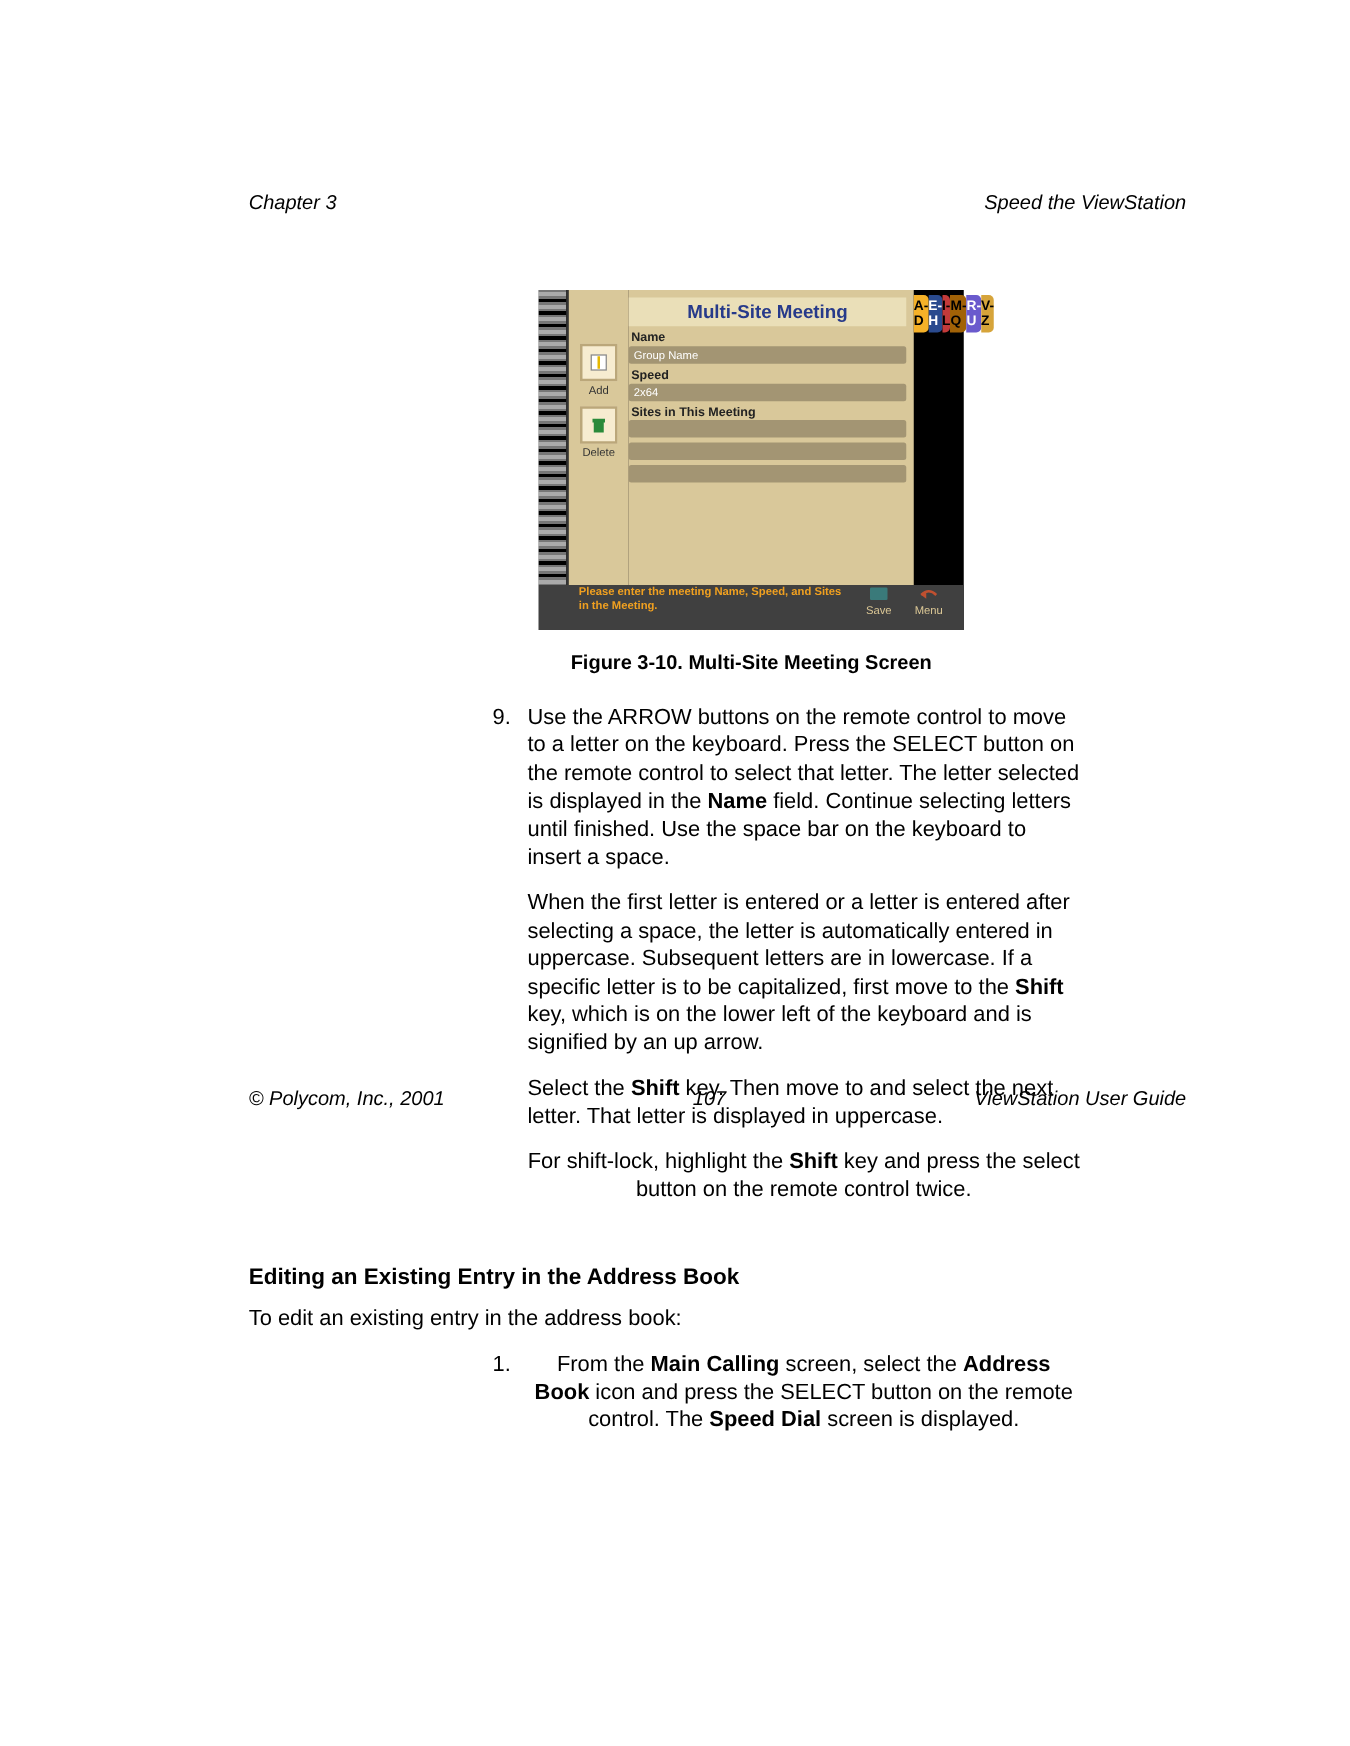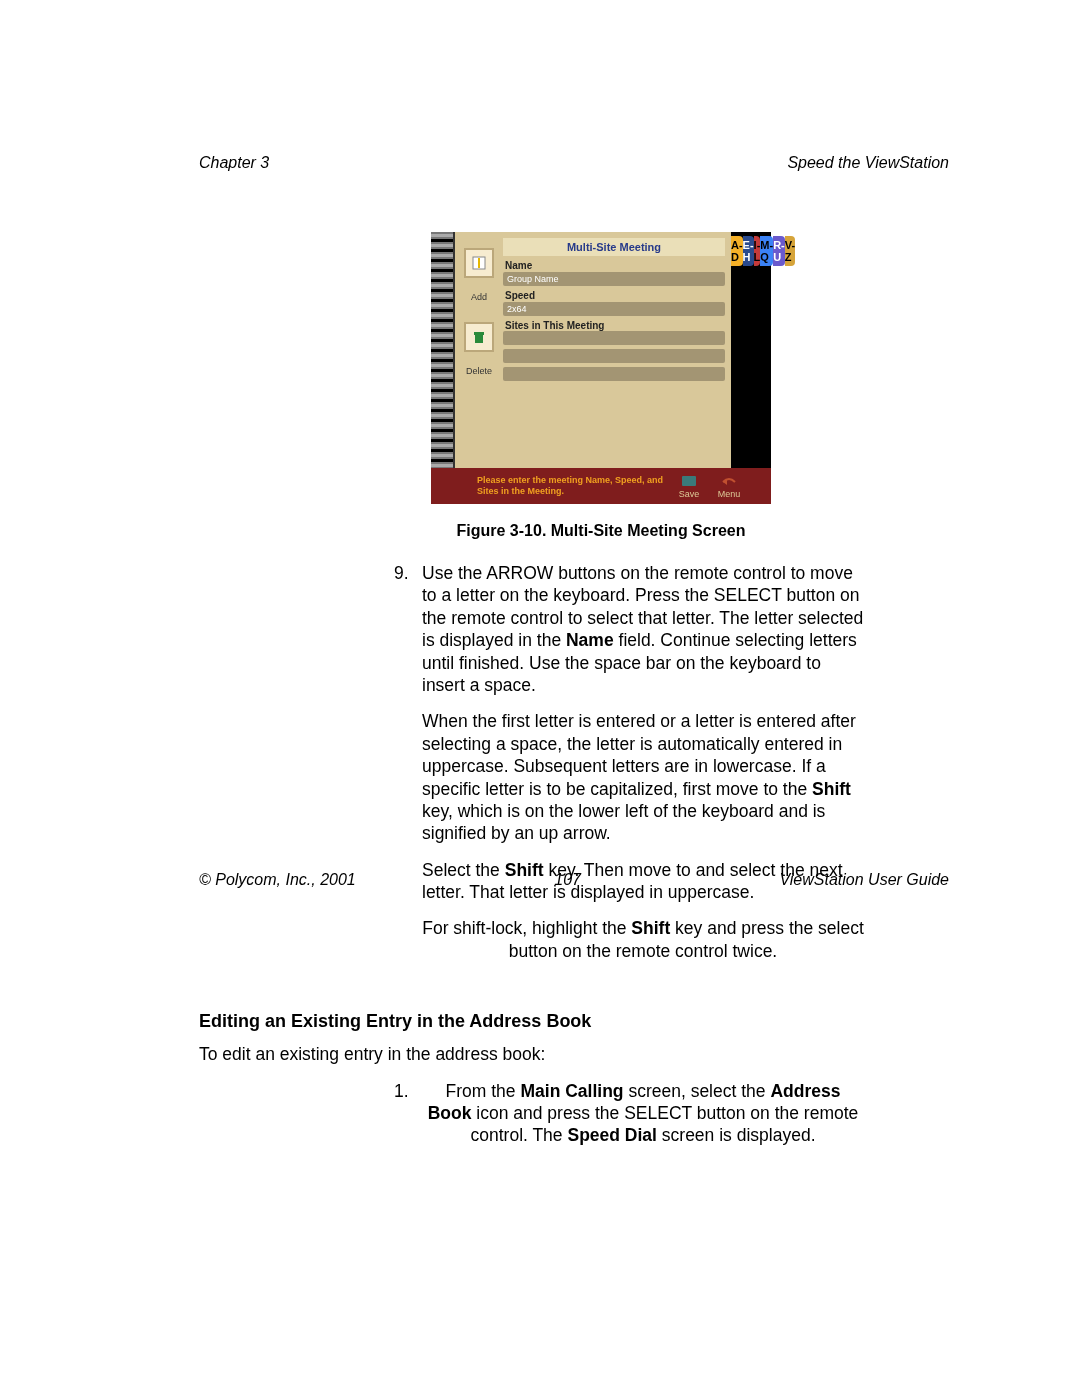--- a/index.html
+++ b/index.html
@@ -53,22 +53,22 @@
       #000 7px, #000 10px
     );
     border-right: 2px solid #333;
   }
   .vs-leftcol {
     width: 48px;
     background: #d9c89a;
     display: flex;
     flex-direction: column;
     align-items: center;
-    padding-top: 16px;
-    gap: 14px;
+    padding-top: 43px;
+    gap: 2px;
   }
   .vs-iconbox {
     width: 30px;
     height: 30px;
     background: #f7ecd0;
     border: 2px solid #bba77a;
     display: flex;
     align-items: center;
     justify-content: center;
   }
@@ -81,21 +81,21 @@
     flex: 1;
     background: #d9c89a;
     display: flex;
     flex-direction: column;
     padding: 6px 6px 0 0;
   }
   .vs-title {
     text-align: center;
     color: #273a8a;
     font-weight: bold;
-    font-size: 11px;
+    font-size: 15px;
     background: #eadfb8;
     padding: 3px 0;
     margin-bottom: 4px;
   }
   .vs-label {
     font-size: 10px;
     font-weight: bold;
     color: #222;
     margin-left: 2px;
   }
@@ -127,24 +127,24 @@
     font-weight: bold;
     color: #000;
     display: flex;
     align-items: center;
     justify-content: center;
     border-radius: 0 4px 4px 0;
     margin-bottom: 2px;
   }
   .vs-bottom {
     height: 36px;
-    background: #7f1d1d;
-    display: flex;
-    align-items: center;
-    padding: 0 22px;
+    background: #404040;
+    display: flex;
+    align-items: flex-start;
+    padding: 0 8px;
   }
   .vs-prompt {
     flex: 1;
     color: #f0a020;
     font-size: 9px;
     font-weight: bold;
     line-height: 11px;
     padding-left: 24px;
   }
   .vs-btn {
@@ -236,21 +236,21 @@
           <div class="vs-field">2x64</div>
           <div class="vs-label">Sites in This Meeting</div>
           <div class="vs-siterow"></div>
           <div class="vs-siterow"></div>
           <div class="vs-siterow"></div>
         </div>
         <div class="vs-tabs" id="vs-tabs">
             <div class="vs-tab" style="background: rgb(245, 177, 40); color: rgb(0, 0, 0);">A-D</div>
             <div class="vs-tab" style="background: rgb(42, 74, 142); color: rgb(255, 255, 255);">E-H</div>
             <div class="vs-tab" style="background: rgb(195, 58, 58); color: rgb(0, 0, 0);">I-L</div>
-            <div class="vs-tab" style="background: #3b82f6; color: rgb(0, 0, 0);">M-Q</div>
+            <div class="vs-tab" style="background: #a16207; color: rgb(0, 0, 0);">M-Q</div>
             <div class="vs-tab" style="background: rgb(106, 90, 205); color: rgb(255, 255, 255);">R-U</div>
             <div class="vs-tab" style="background: rgb(214, 164, 58); color: rgb(0, 0, 0);">V-Z</div>
           </div>
       </div>
       <div class="vs-bottom">
         <div class="vs-prompt">Please enter the meeting Name, Speed, and Sites in the Meeting.</div>
         <div class="vs-btn">
           <div class="vs-btn-icon"><svg width="20" height="14">
                 <rect x="3" y="2" width="14" height="10" rx="1" fill="#3a7a7a"></rect>
               </svg></div>

